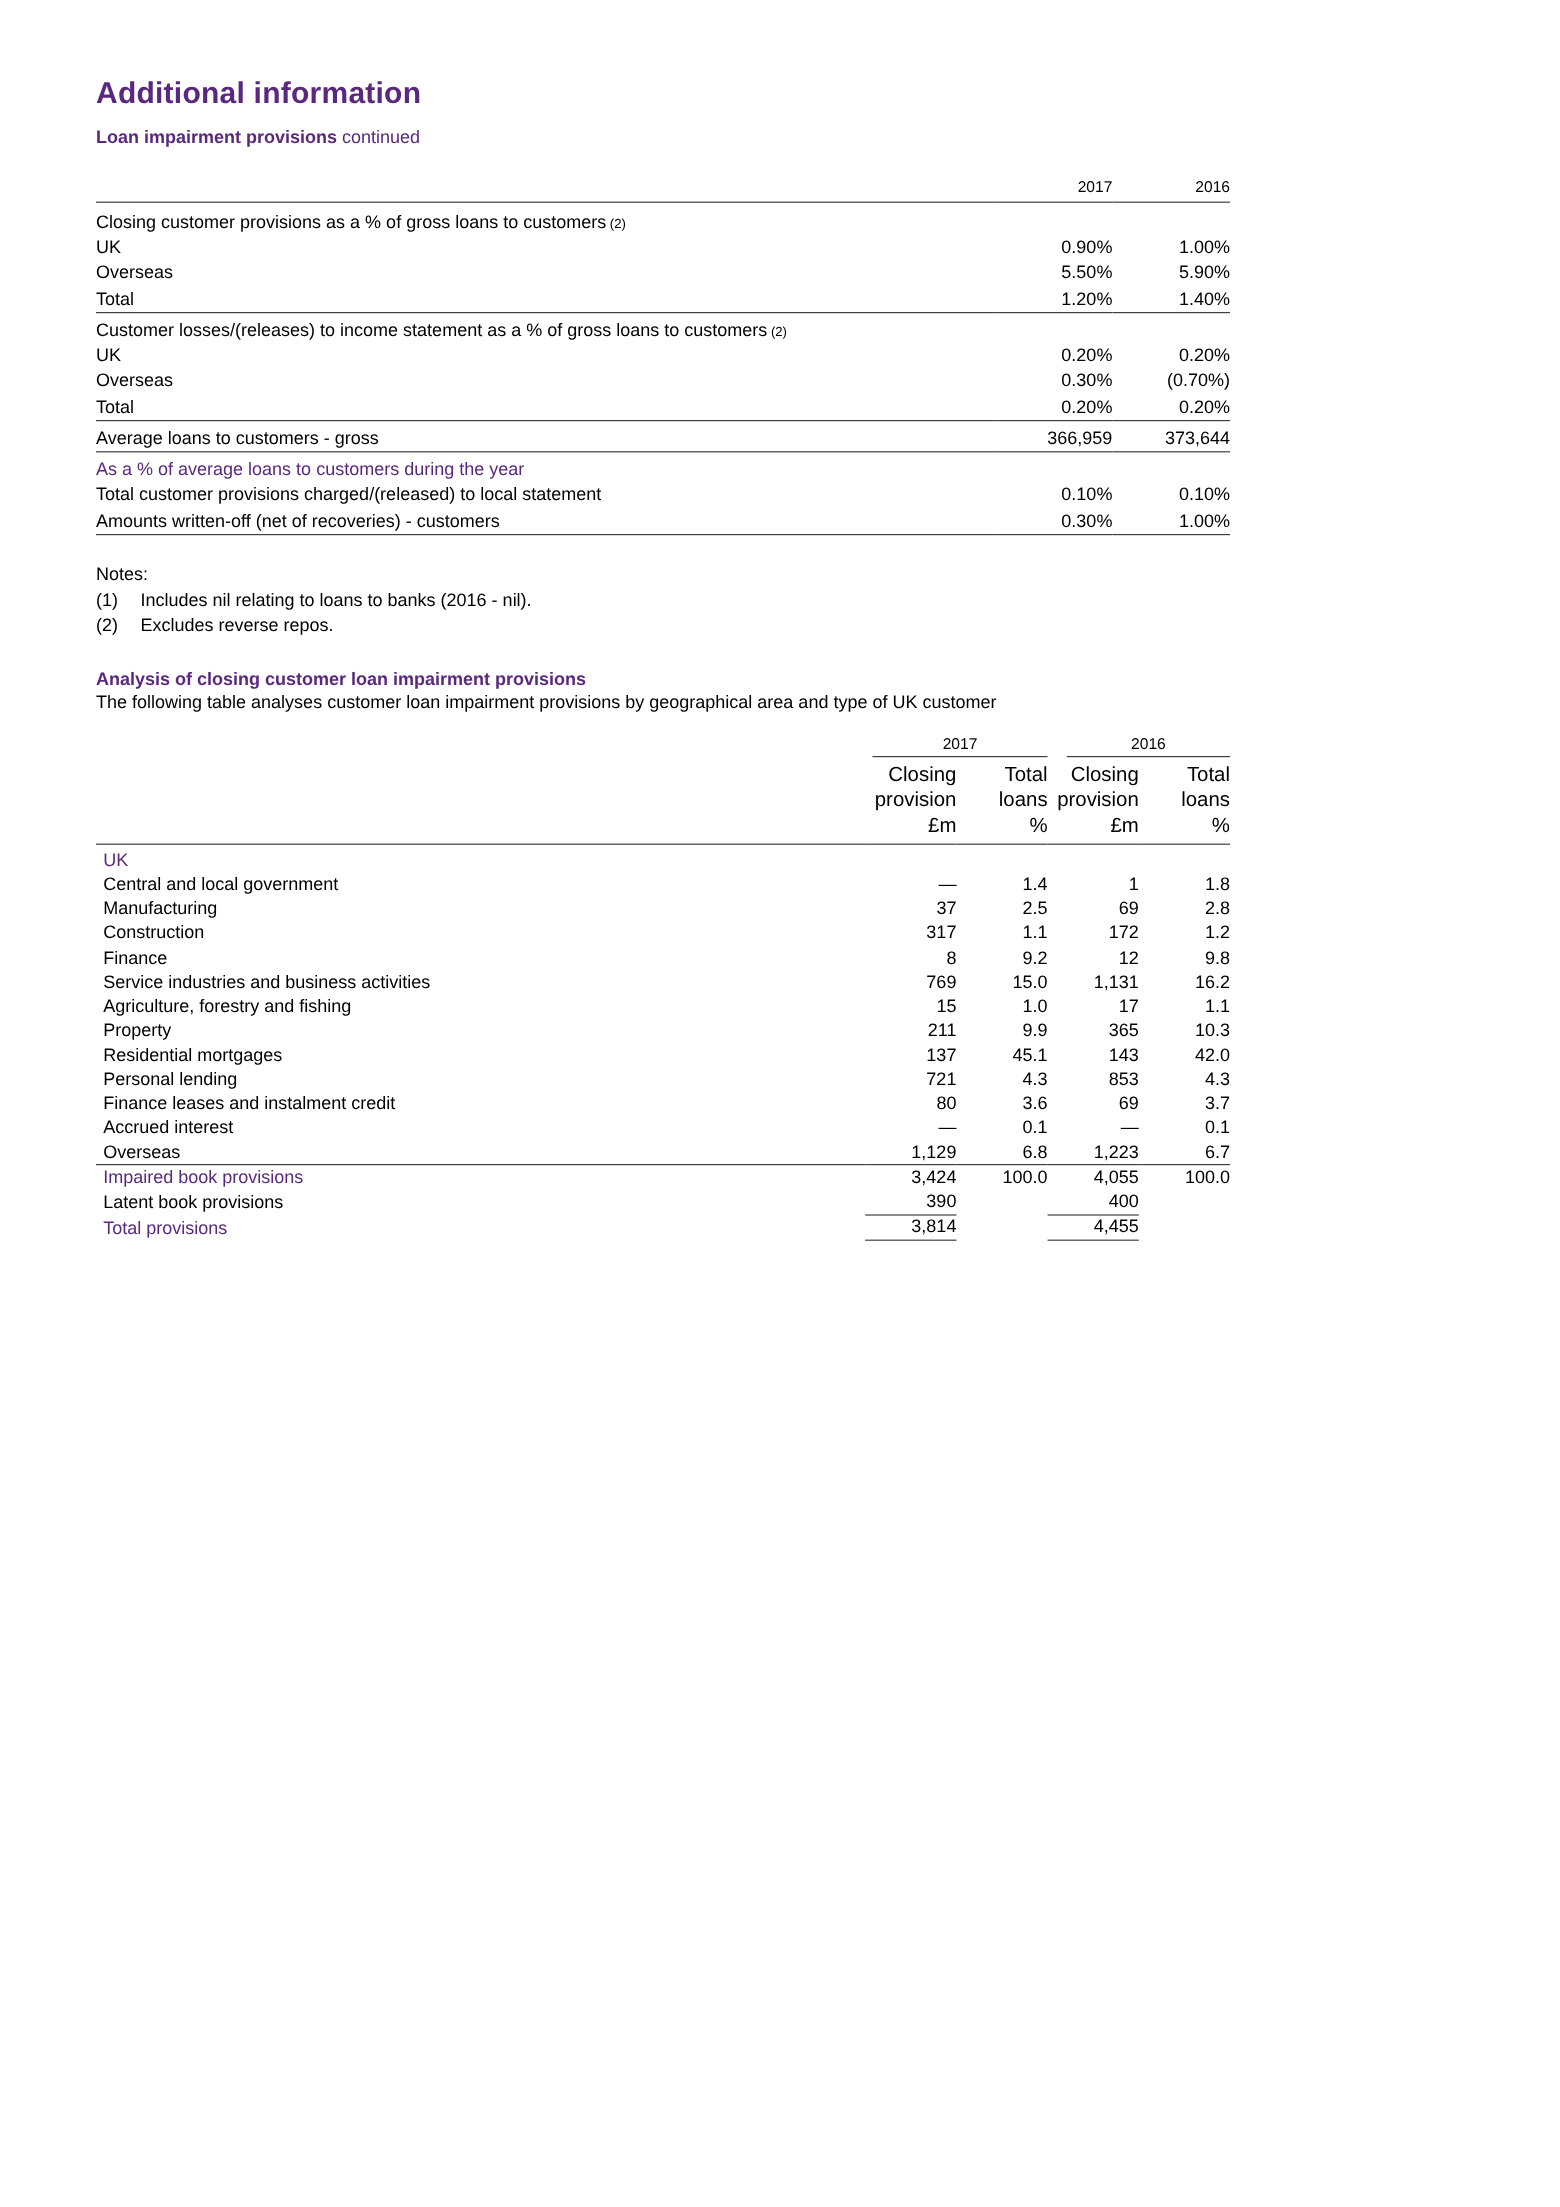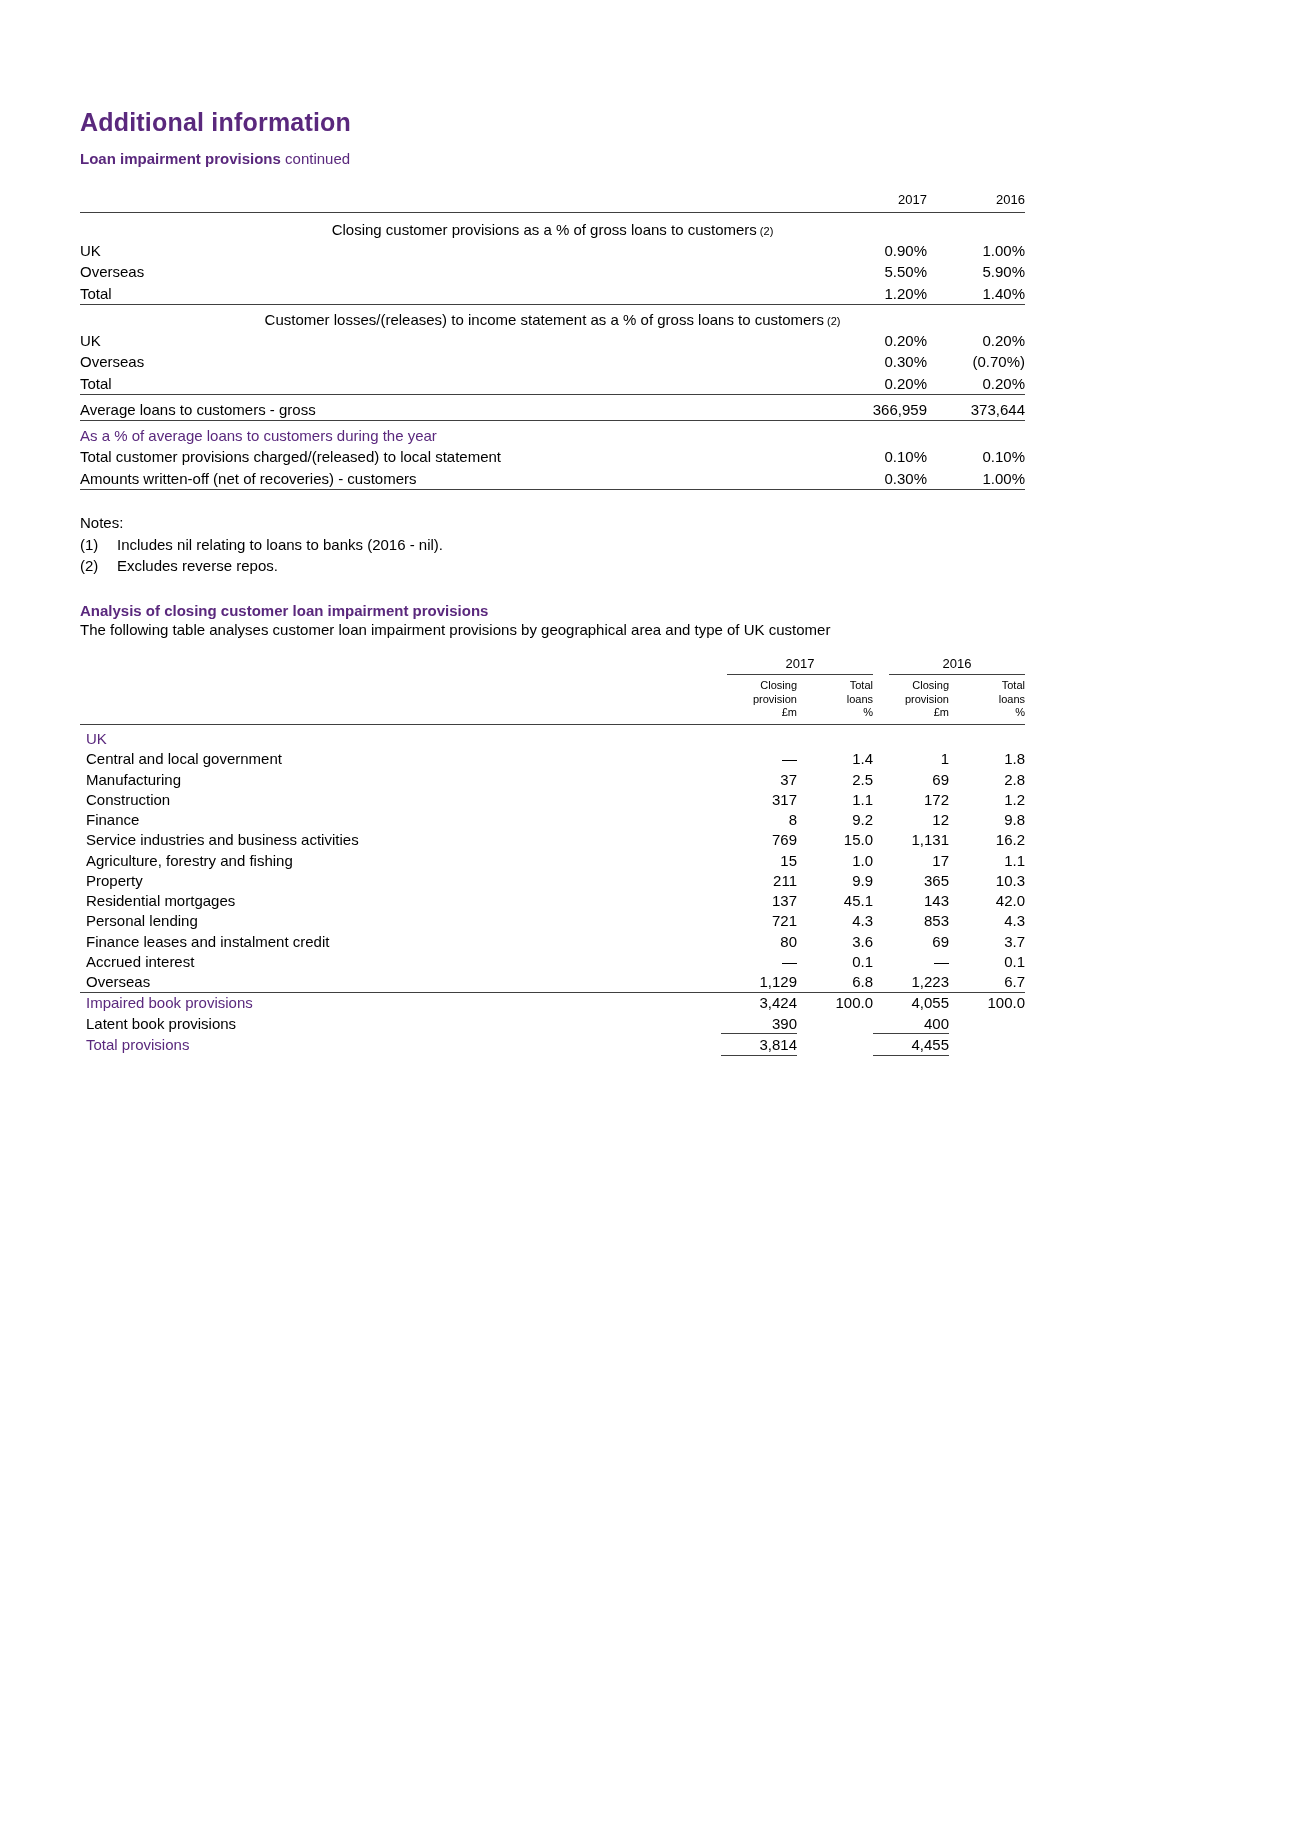--- a/index.html
+++ b/index.html
@@ -2,34 +2,34 @@
 <html style="--purple: #5a287d; --rule: #404040;"><head>
 <meta charset="utf-8">
 <style>
   :root { --purple:#5a287d; --rule:#404040; }
   * { margin:0; padding:0; box-sizing:border-box; }
   html,body { background:#ffffff; }
   body { font-family:"Liberation Sans", sans-serif; color:#000; }
   .page { position:relative; width:1300px; height:1839px; background:#fff; overflow:hidden; }
   .content { position:absolute; left:80px; top:64px; width:945px; }
 
-  h1.title { color:var(--purple); font-size:25px; font-weight:bold; letter-spacing:.2px; margin-bottom:13px;margin-top:44px; }
+  h1.title { color:var(--purple); font-size:25px; font-weight:bold; letter-spacing:.2px; margin-bottom:13px; }
   .subtitle { color:var(--purple); font-size:15px; margin-bottom:24px; }
   .subtitle .b { font-weight:bold; }
 
   table { border-collapse:collapse; width:100%; font-size:15px; }
   td, th { vertical-align:bottom; }
 
   
   .t1 { border-bottom:1px solid var(--rule); }
   .t1 th, .t1 td { padding:2px 0; line-height:1.15; }
   .t1 thead th { font-weight:normal; font-size:13px; text-align:right; border-bottom:1px solid var(--rule); padding-bottom:4px; }
   .t1 thead th.lbl { text-align:left; }
   .t1 .num { text-align:right; width:98px; }
-  .t1 tr.section > td { padding-top:8px;text-align:center; }
+  .t1 tr.section > td { padding-top:8px; }
   .t1 tr.sep-top > td { border-top:1px solid var(--rule); padding-top:6px; }
   .t1 tr.purple-row > td { color:var(--purple); }
   .noteref { font-size:11px; margin-left:3px; }
 
   
   .notes { margin-top:24px; font-size:15px; }
   .notes .notes-title { margin-bottom:3px; }
   .note-line { display:flex; line-height:1.4; }
   .note-num { width:37px; flex:0 0 37px; }
 
@@ -38,21 +38,21 @@
   .analysis-intro { font-size:15px; margin-top:2px; }
 
   
   .t2 { margin-top:18px; }
   .t2 td { padding:1.5px 0 1.5px 6px; line-height:1.15; }
   .t2 .num { text-align:right; width:76px; }
   .t2 col.c-label { width:641px; }
   .t2 tr.grp-row td { padding-bottom:2px; }
   .grp { border-bottom:1px solid var(--rule); text-align:center; font-size:13px; padding-bottom:2px; }
   .grp-gap { margin-left:10px; }
-  .t2 tr.colhead td { border-bottom:1px solid var(--rule); padding-bottom:4px; font-size:11px; }
+  .t2 tr.colhead td { border-bottom:1px solid var(--rule); padding-bottom:4px; font-size:17px; }
   .hl { display:block; line-height:1.25; text-align:right; }
   .t2 tr.section2 td { color:var(--purple); padding-top:5px; }
   .t2 td.plbl { color:var(--purple); }
   .t2 tr.sep-top td { border-top:1px solid var(--rule); }
   .t2 td.ul { border-bottom:1px solid var(--rule); }
 
   
   .footer { position:absolute; left:80px; bottom:55px; width:945px; font-size:15px; }
   .footer .left { color:var(--purple); }
   .footer .left .b { font-weight:bold; }

